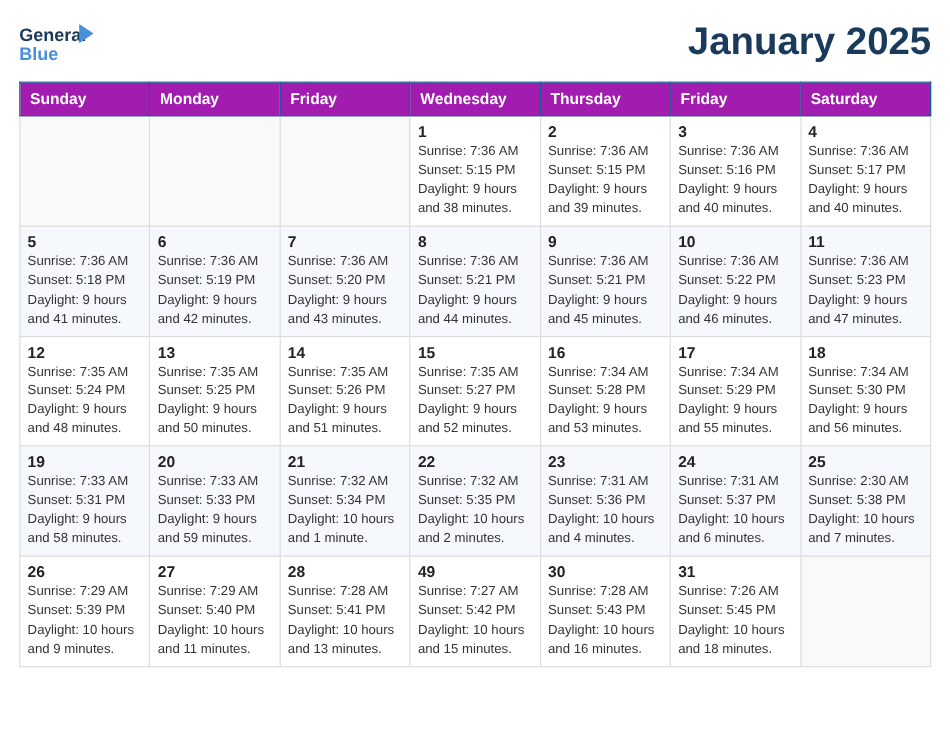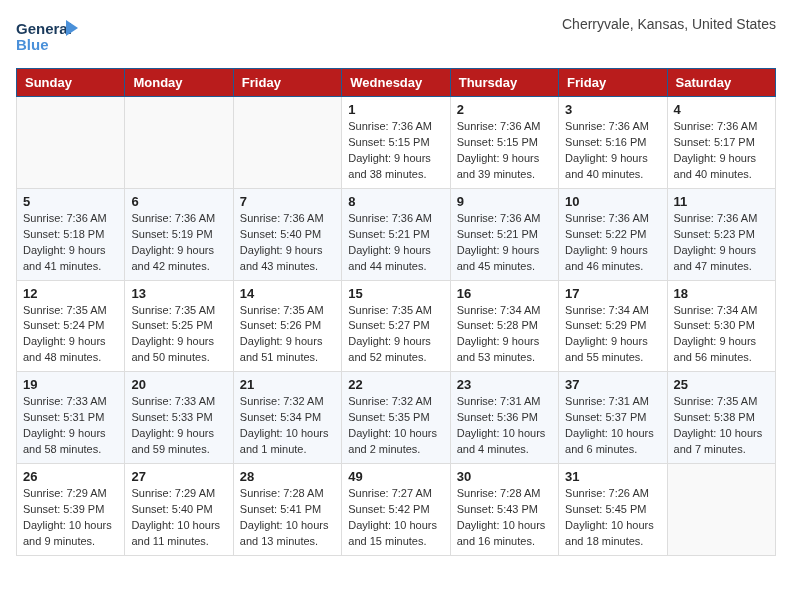--- a/index.html
+++ b/index.html
@@ -32,21 +32,21 @@
     .location {
       font-size: 14px;
       color: #444;
     }
     .calendar {
       width: 100%;
       border-collapse: collapse;
       border: 1px solid #ccc;
     }
     .calendar th {
-      background: #b91c1c;
+      background: #a21caf;
       color: #fff;
       text-align: left;
       padding: 6px 8px;
       font-size: 13px;
       border: 1px solid #1e5a94;
     }
     .calendar td {
       vertical-align: top;
       width: calc(100% / 7);
       padding: 5px 6px;
@@ -81,21 +81,21 @@
 
 <div class="header">
   <div class="logo">
       <svg width="65" height="40" viewBox="0 0 65 40">
         <text x="0" y="18" font-size="15" font-weight="bold" fill="#1a3a5c" font-family="Arial">General</text>
         <text x="0" y="34" font-size="15" font-weight="bold" fill="#4a90d9" font-family="Arial">Blue</text>
         <polygon points="50,4 62,12 50,20" fill="#4a90d9"></polygon>
       </svg>
     </div>
   <div class="title-section">
-    <div class="location">Cherryvale, Kansas, United States</div>
+    <div class="month-title">January 2025</div>
   </div>
 </div>
 
 <table class="calendar">
   <thead>
     <tr>
     <th>Sunday</th>
         <th>Monday</th>
         <th>Friday</th>
         <th>Wednesday</th>
@@ -149,21 +149,21 @@
         <td>
           <span class="day-number">6</span>
           <div class="day-info">Sunrise: 7:36 AM
 Sunset: 5:19 PM
 Daylight: 9 hours
 and 42 minutes.</div>
         </td>
         <td>
           <span class="day-number">7</span>
           <div class="day-info">Sunrise: 7:36 AM
-Sunset: 5:40 PM
+Sunset: 5:20 PM
 Daylight: 9 hours
 and 43 minutes.</div>
         </td>
         <td>
           <span class="day-number">8</span>
           <div class="day-info">Sunrise: 7:36 AM
 Sunset: 5:21 PM
 Daylight: 9 hours
 and 44 minutes.</div>
         </td>
@@ -270,29 +270,29 @@
 and 2 minutes.</div>
         </td>
         <td>
           <span class="day-number">23</span>
           <div class="day-info">Sunrise: 7:31 AM
 Sunset: 5:36 PM
 Daylight: 10 hours
 and 4 minutes.</div>
         </td>
         <td>
-          <span class="day-number">37</span>
+          <span class="day-number">24</span>
           <div class="day-info">Sunrise: 7:31 AM
 Sunset: 5:37 PM
 Daylight: 10 hours
 and 6 minutes.</div>
         </td>
         <td>
           <span class="day-number">25</span>
-          <div class="day-info">Sunrise: 7:35 AM
+          <div class="day-info">Sunrise: 2:30 AM
 Sunset: 5:38 PM
 Daylight: 10 hours
 and 7 minutes.</div>
         </td>
       </tr>
       <tr>
         <td>
           <span class="day-number">26</span>
           <div class="day-info">Sunrise: 7:29 AM
 Sunset: 5:39 PM

